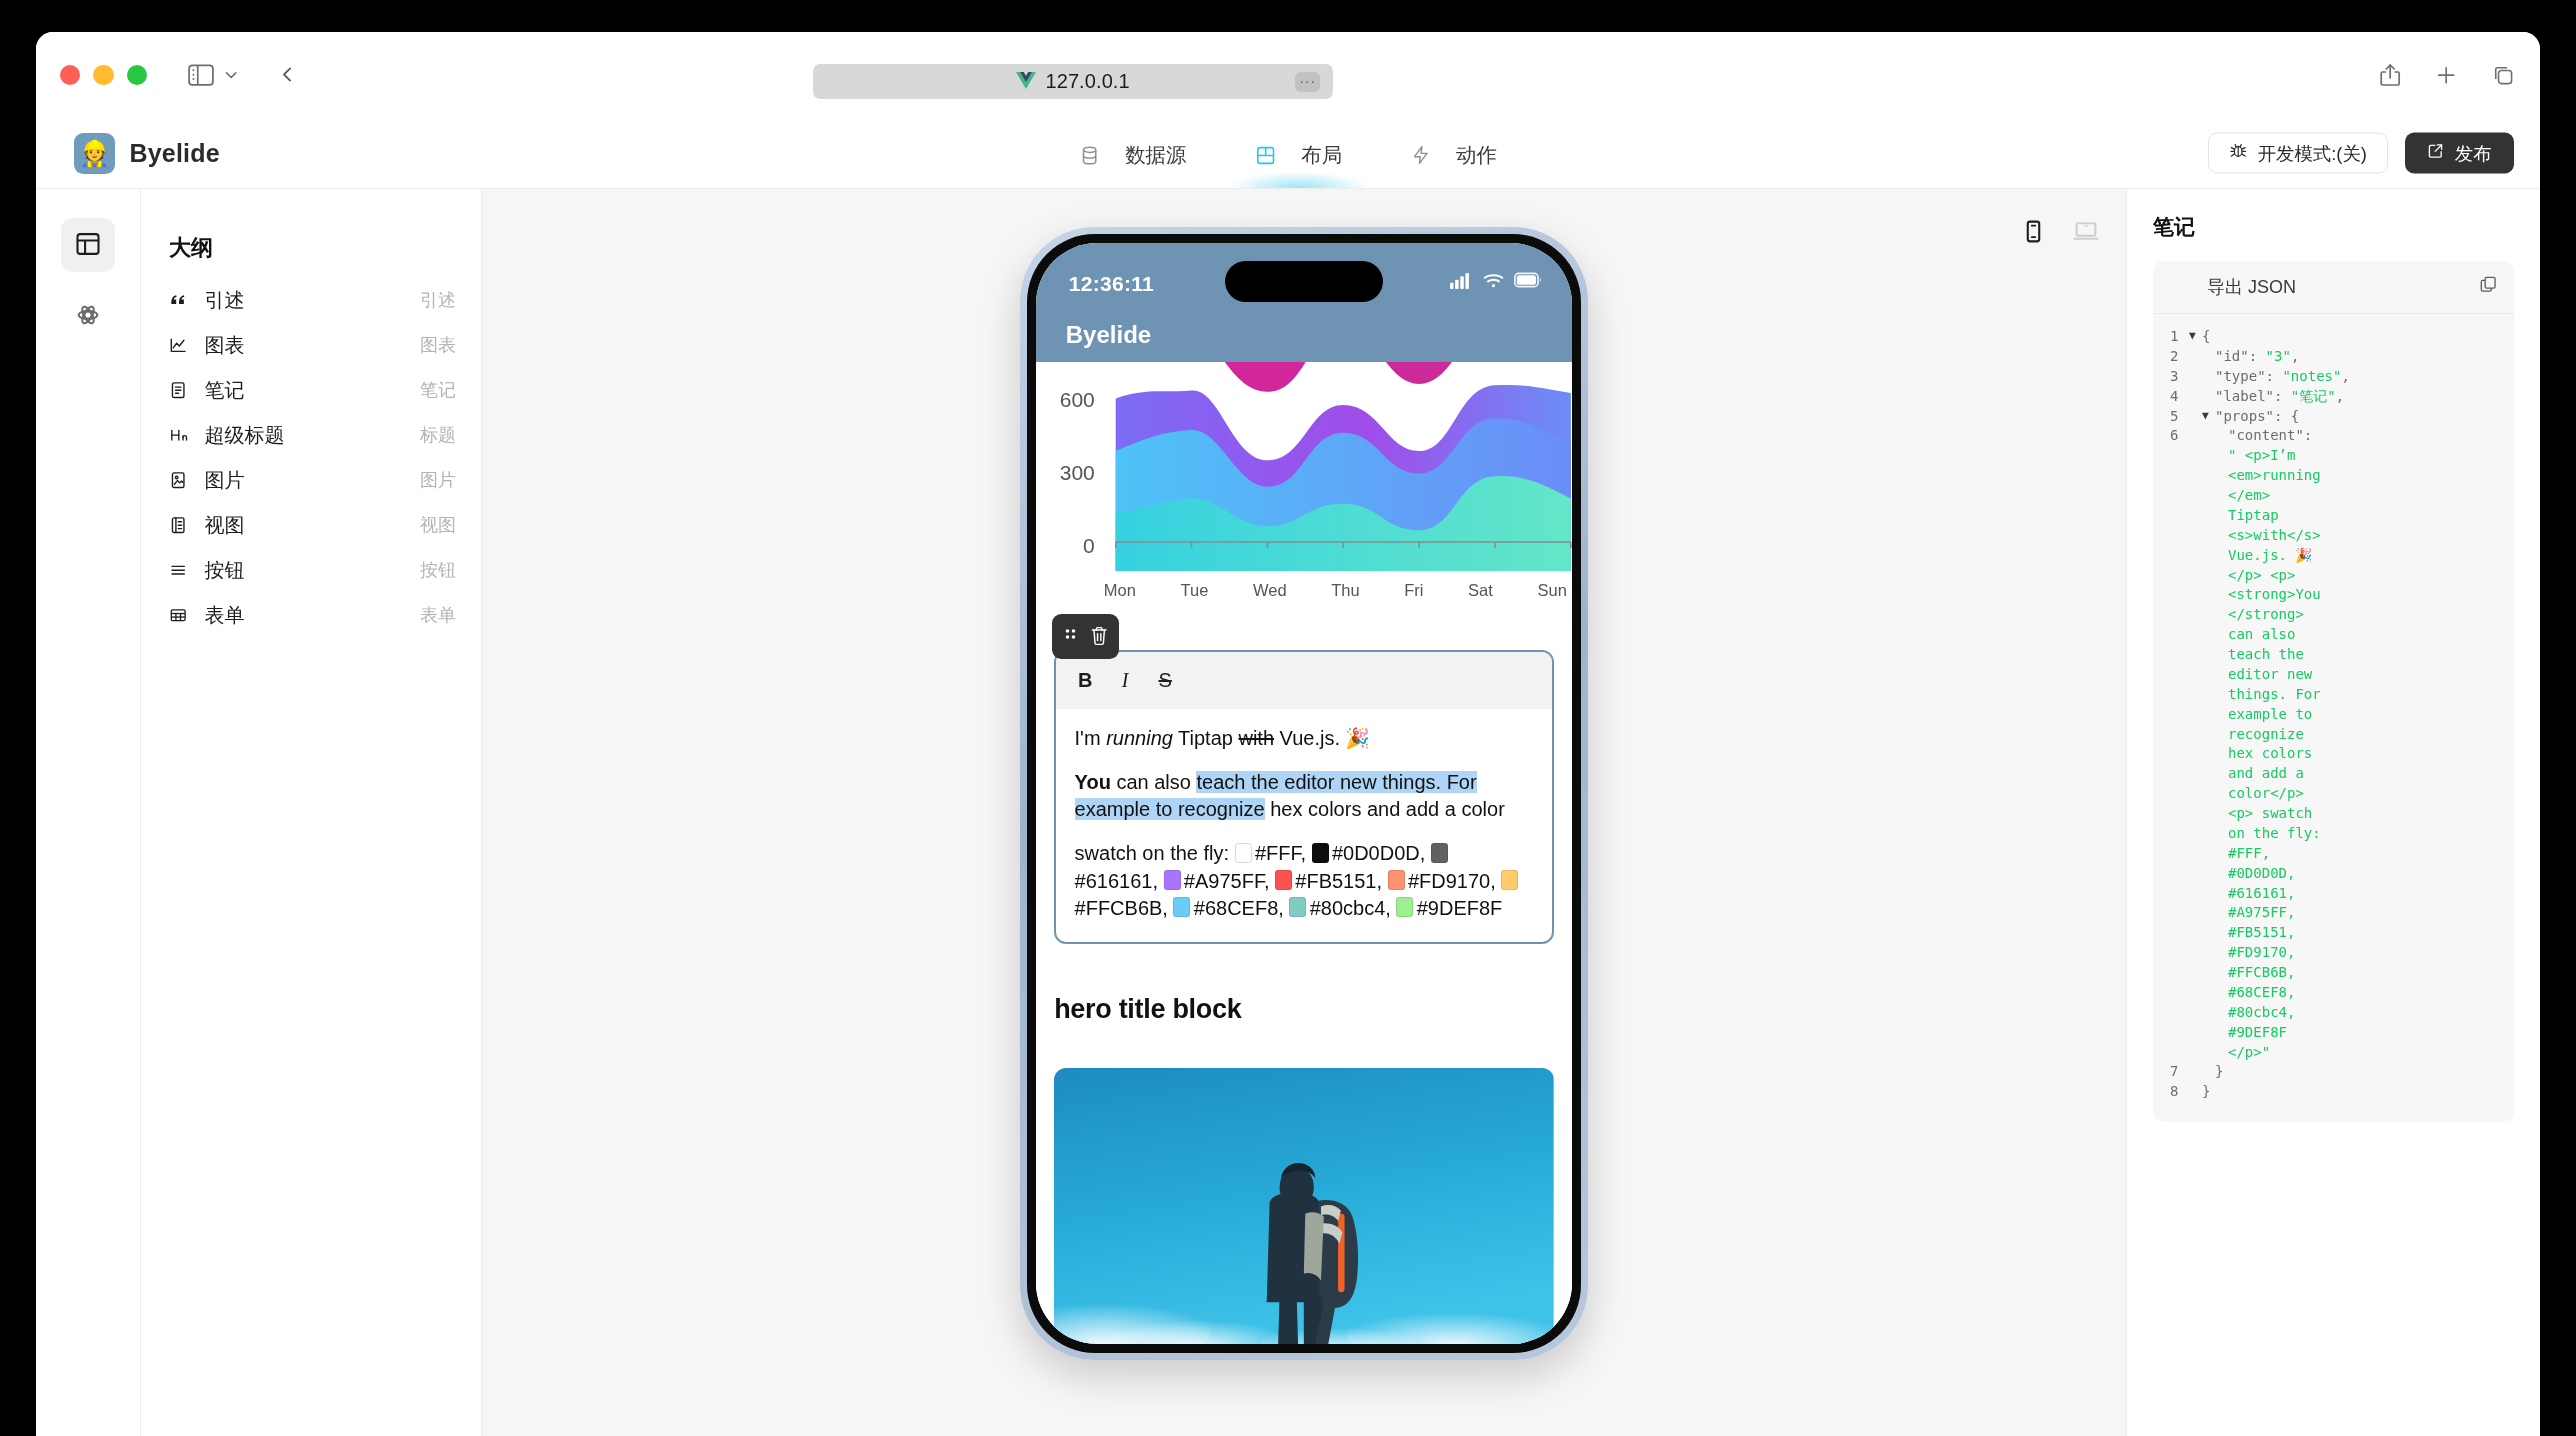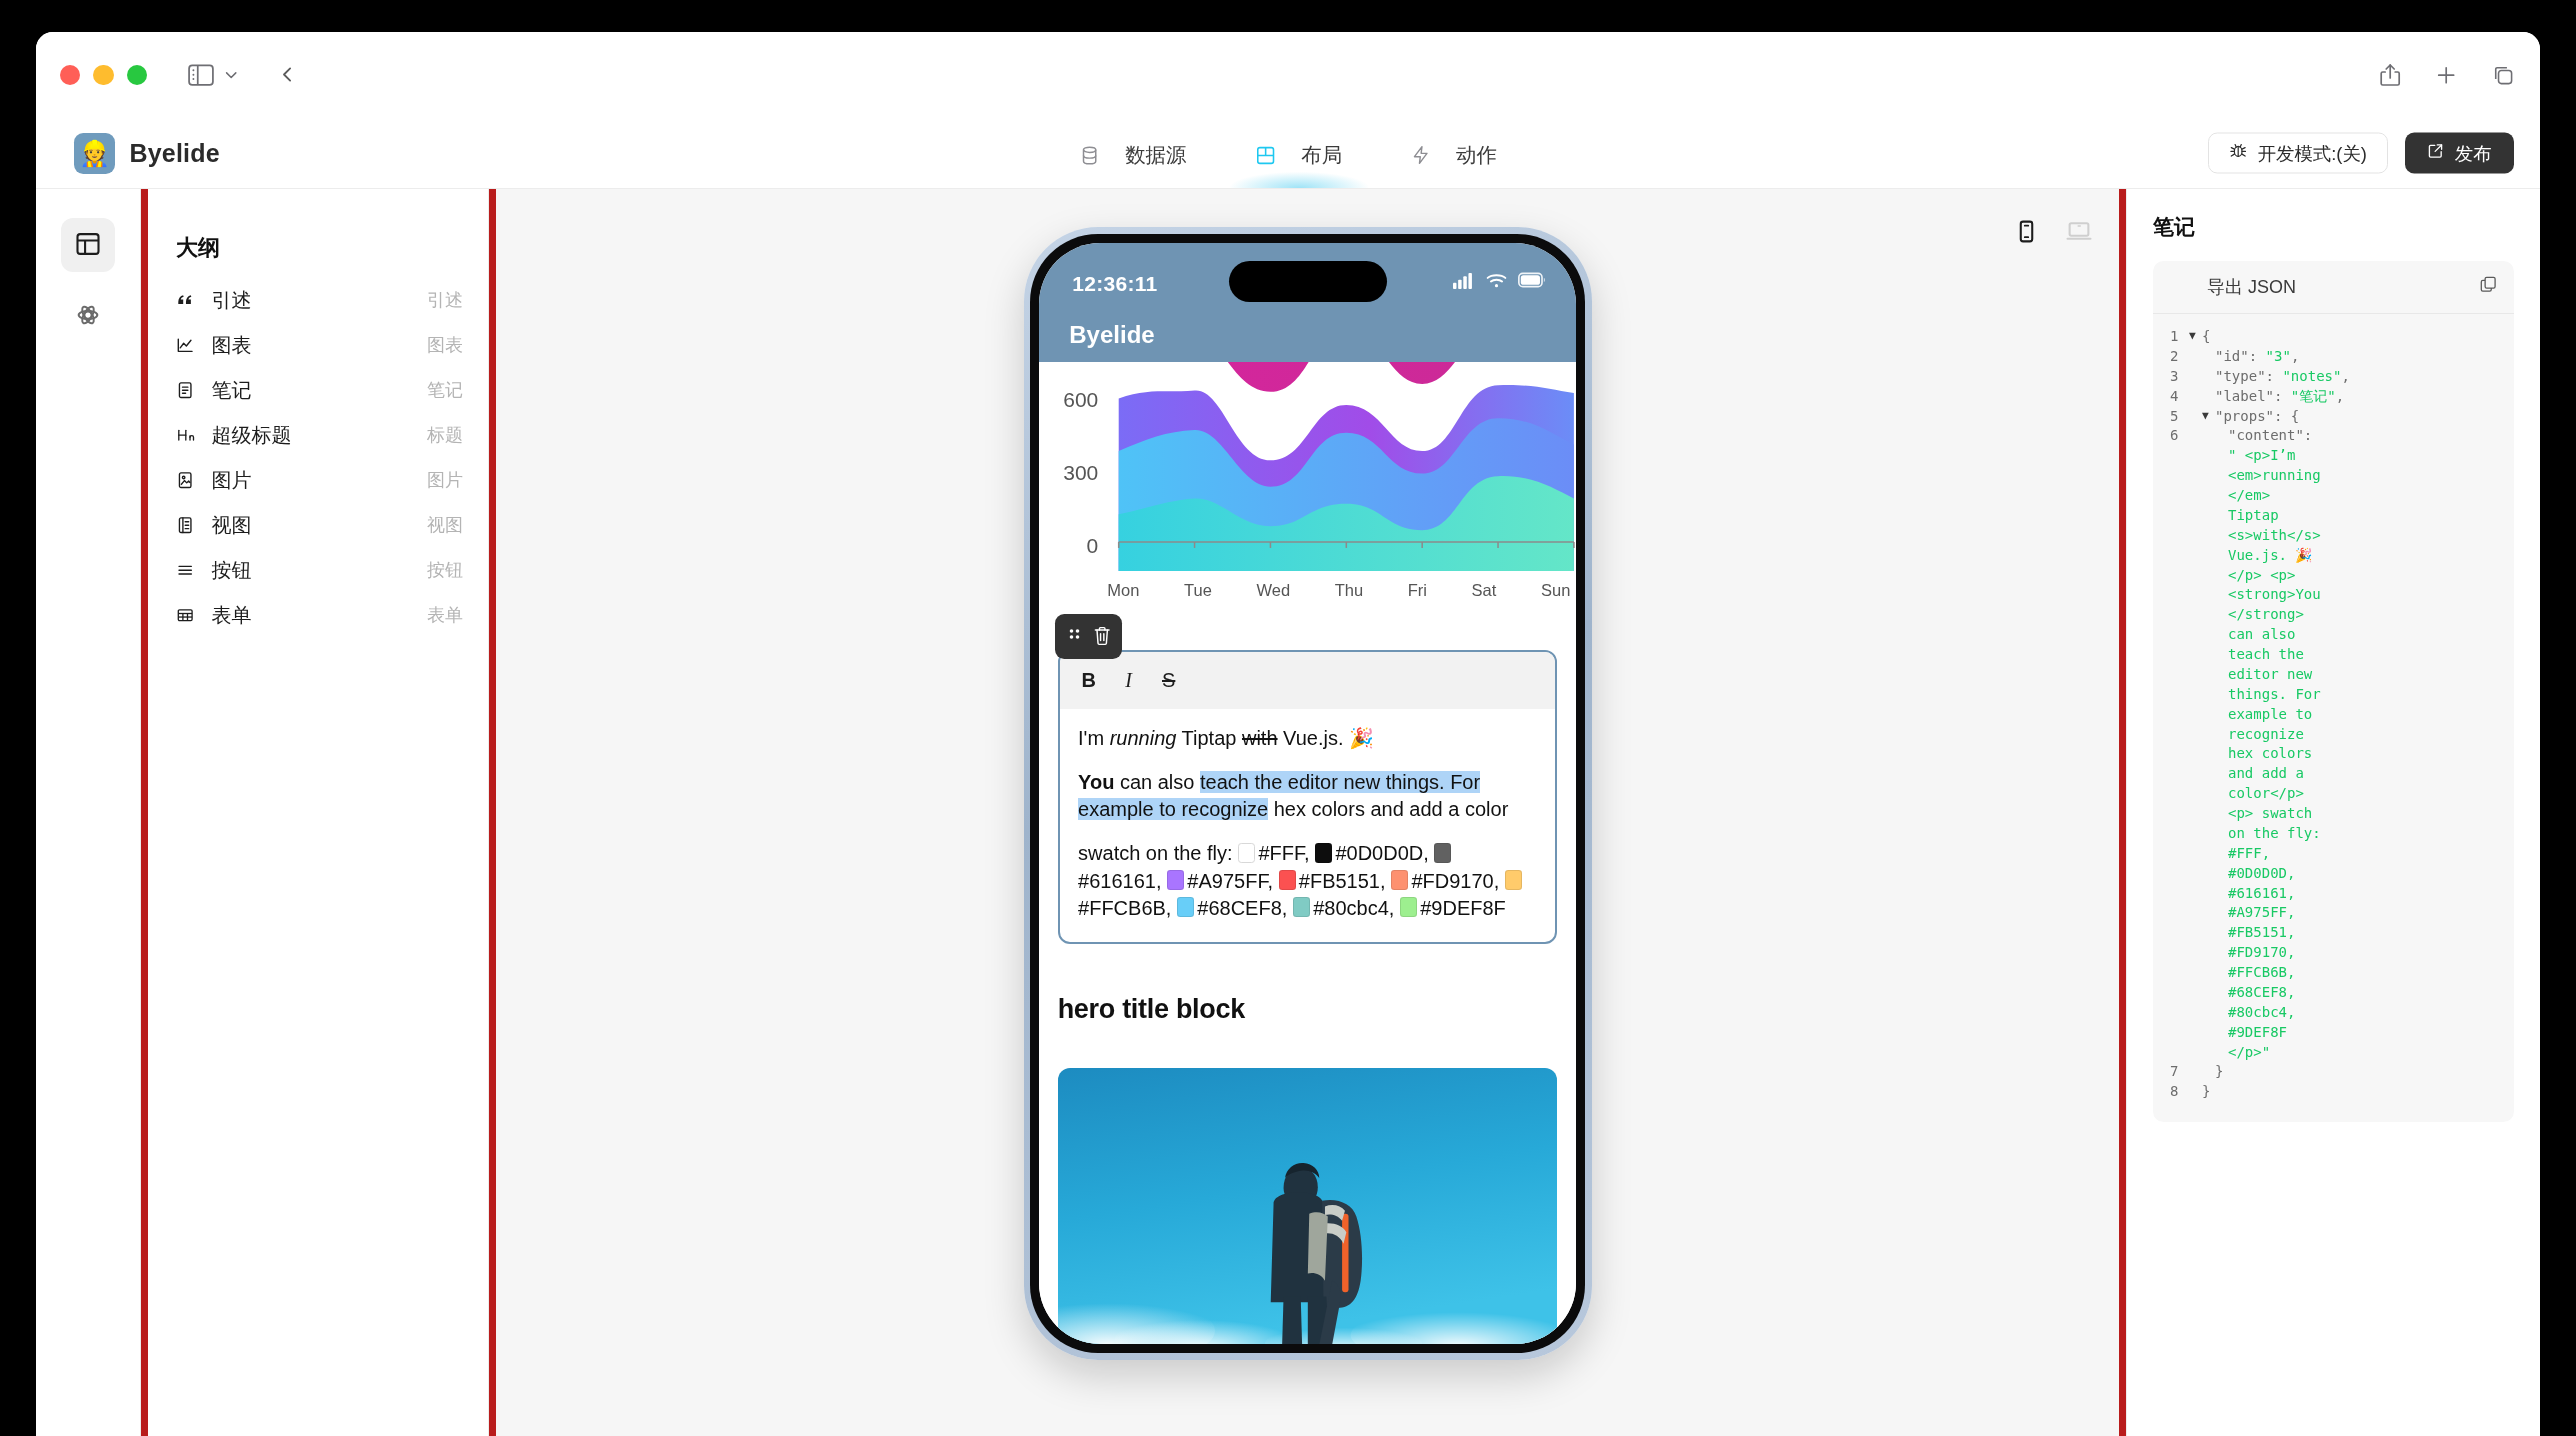--- a/index.html
+++ b/index.html
@@ -159,21 +159,20 @@
     font-size: 18.4px;
     cursor: pointer;
   }
 
   
   .app-body {
     position: relative;
     height: 1248px;
     display: flex;
     background: #b91c1c;
-    gap: 7px;
   }
 
   
   .icon-rail {
     width: 105px;
     border-right: 1.3px solid #ececec;
     padding-top: 29px;
     display: flex;
     flex-direction: column;
     align-items: center;
@@ -516,20 +515,30 @@
           <polyline points="6,9 12,15 18,9"></polyline>
         </svg>
       </span>
       <span class="tb-icon tb-back">
         <svg width="21" height="21" viewBox="0 0 24 24" fill="none" stroke="#5c5c5c" stroke-width="2.1" stroke-linecap="round" stroke-linejoin="round">
           <polyline points="15,5 8,12 15,19"></polyline>
         </svg>
       </span>
     </div>
 
+    <div class="url-bar">
+      <span>
+        <svg width="20" height="17" viewBox="0 0 26 22">
+          <polygon points="0,0 13,22 26,0 20.8,0 13,13.2 5.2,0" fill="#41b883"></polygon>
+          <polygon points="5.2,0 13,13.2 20.8,0 15.9,0 13,5 10.1,0" fill="#34495e"></polygon>
+        </svg>
+      </span>
+      <span class="url-text">127.0.0.1</span>
+      <span class="url-more">···</span>
+    </div>
 
     <div class="tb-right">
       <span class="tb-icon">
         <svg width="22.4" height="24" viewBox="0 0 22 24" fill="none" stroke="#6e6e73" stroke-width="1.7" stroke-linecap="round" stroke-linejoin="round">
           <path d="M6 9 H3.5 A1.5 1.5 0 0 0 2 10.5 V20.5 A1.5 1.5 0 0 0 3.5 22 H18.5 A1.5 1.5 0 0 0 20 20.5 V10.5 A1.5 1.5 0 0 0 18.5 9 H16"></path>
           <line x1="11" y1="2" x2="11" y2="15"></line>
           <polyline points="7,6 11,2 15,6"></polyline>
         </svg>
       </span>
       <span class="tb-icon">

